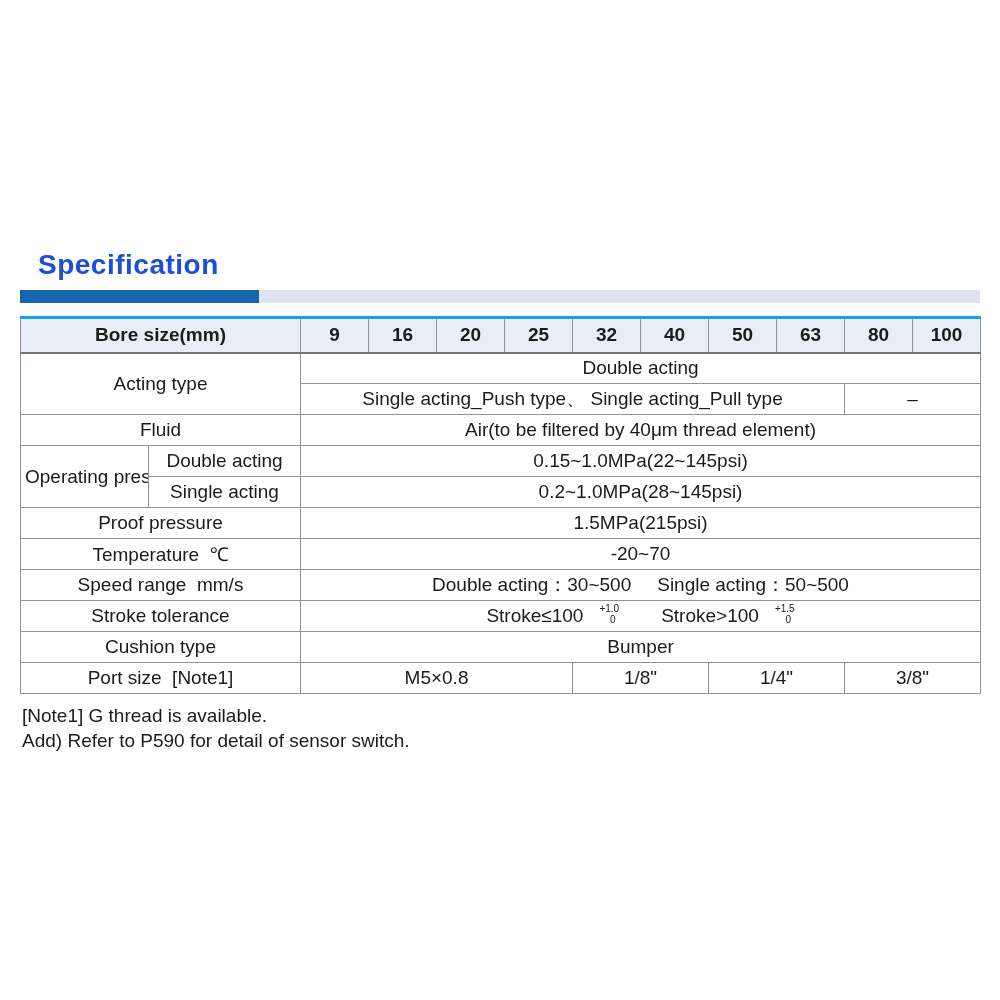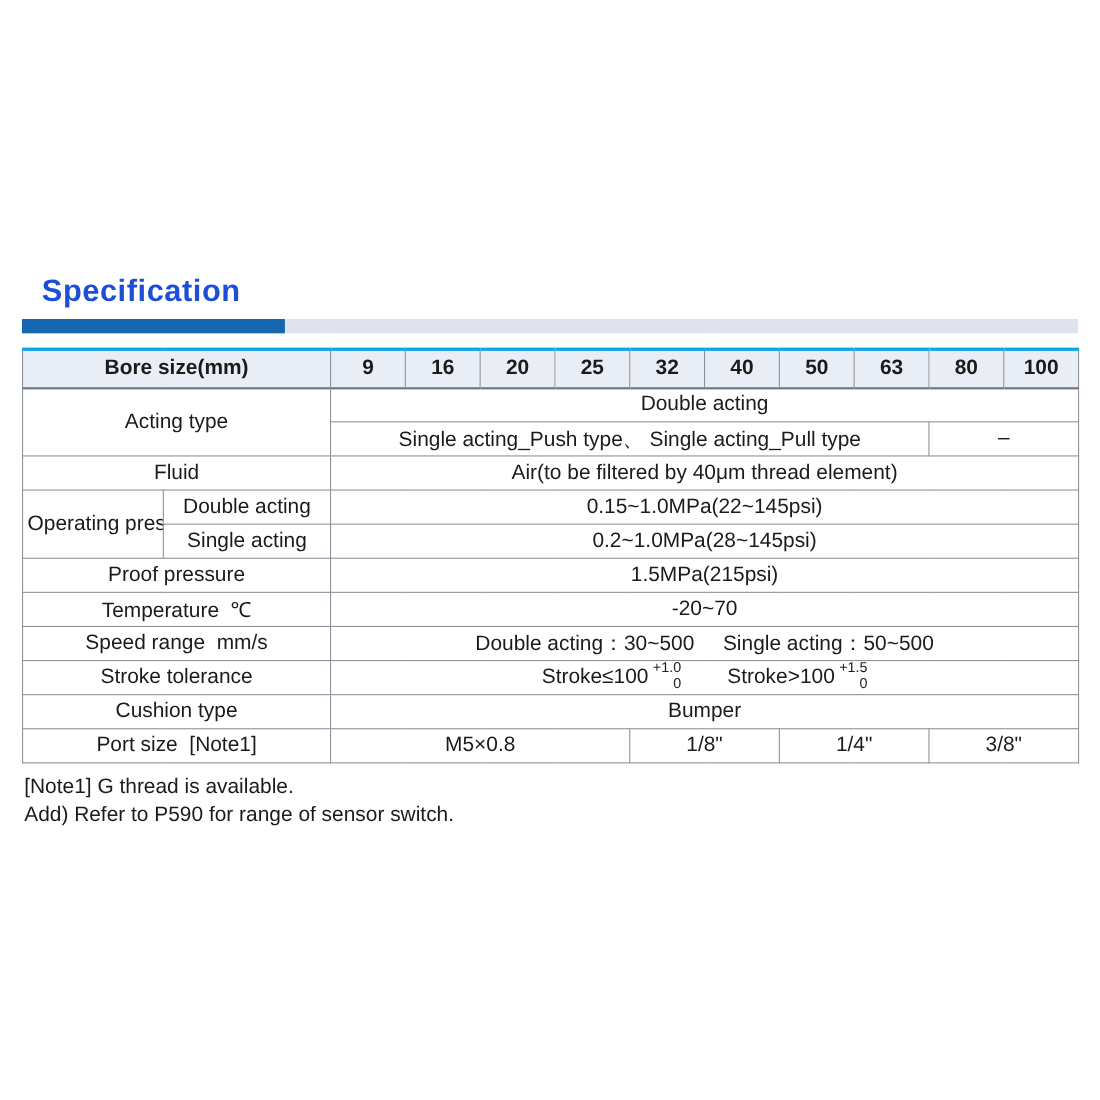--- a/index.html
+++ b/index.html
@@ -60,24 +60,24 @@
     padding-left: 13px;
     white-space: normal;
   }
   td.wrap { white-space: normal; line-height: 1.15; }
   .gap { display: inline-block; width: 42px; }
   .gap-sm { display: inline-block; width: 26px; }
 
   .tol {
     display: inline-block;
     vertical-align: middle;
-    font-size: 13px;
+    font-size: 10px;
     line-height: 1.05;
-    text-align: right;
-    margin-left: 4px;
+    text-align: center;
+    margin-left: 16px;
     transform: translateY(-2px);
   }
   .tol span { display: block; }
   .tol .bot { padding-left: 7px; }
 
   .notes {
     margin: 9px 20px 0 22px;
     font-size: 19px;
     line-height: 25px;
     color: #1b1b1b;
@@ -183,16 +183,16 @@
       <td colspan="4">M5×0.8</td>
       <td colspan="2">1/8"</td>
       <td colspan="2">1/4"</td>
       <td colspan="2">3/8"</td>
     </tr>
   </tbody>
     </table>
 
   <div class="notes">
     <div>[Note1] G thread is available.</div>
-    <div>Add) Refer to P590 for range of sensor switch.</div>
+    <div>Add) Refer to P590 for detail of sensor switch.</div>
   </div>
 
 </div>
 
 </body></html>

